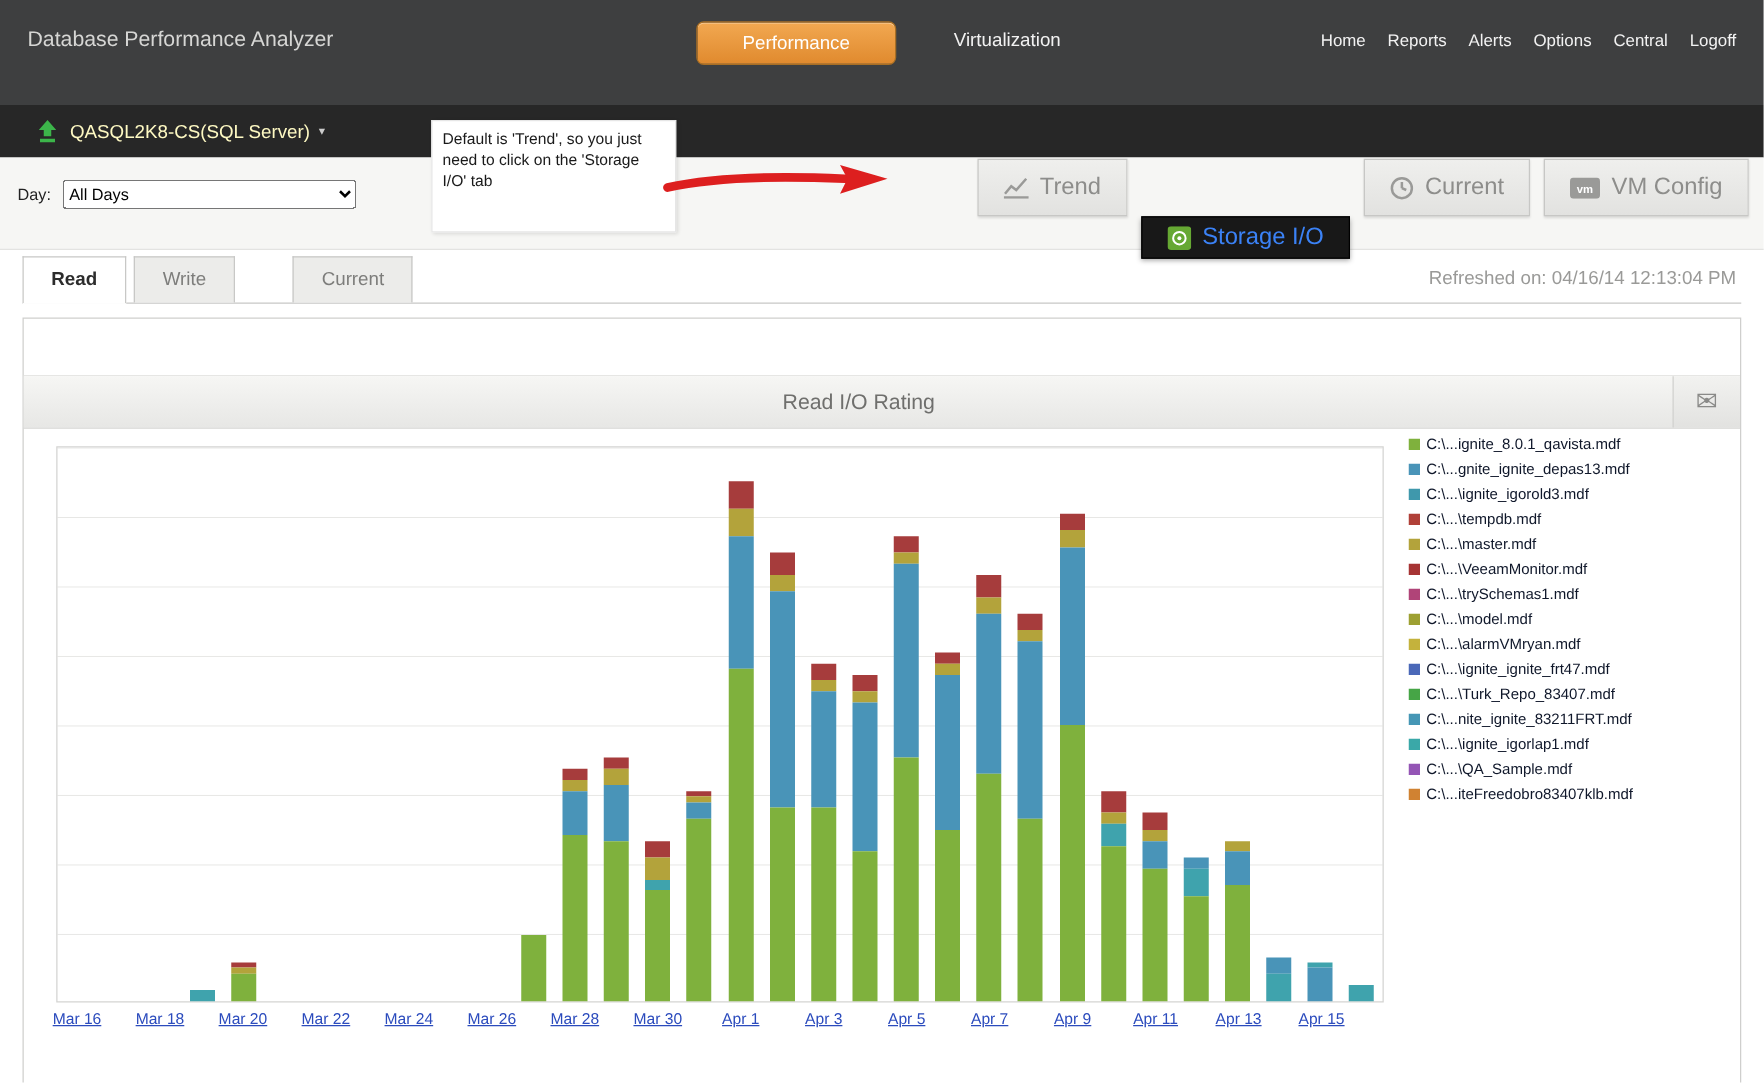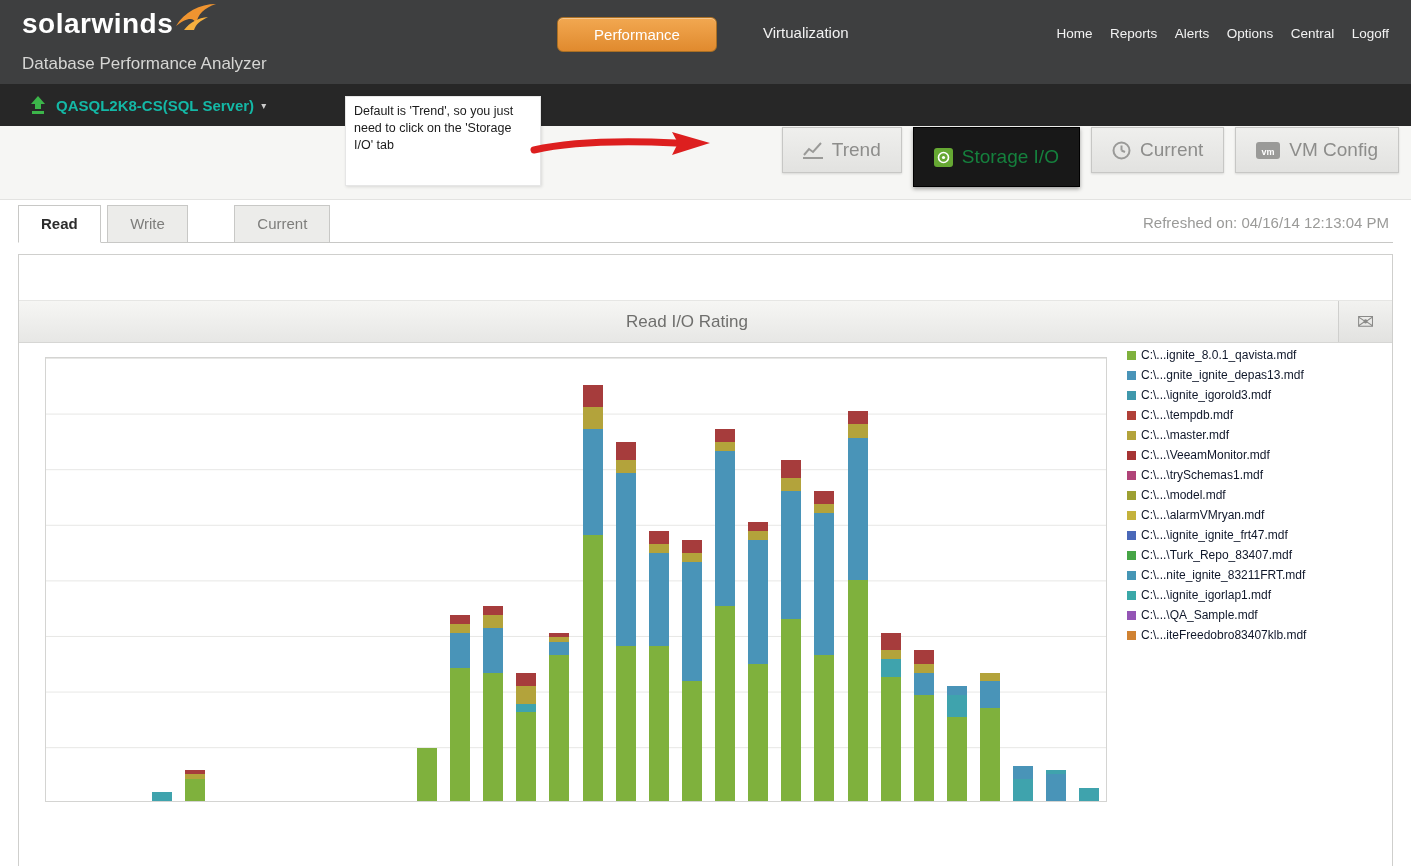--- a/index.html
+++ b/index.html
@@ -17,33 +17,33 @@
     background:linear-gradient(#f2a851,#e08a2e); border:1px solid #a96f24; border-radius:6px;
     color:#fff; font-size:15px; text-align:center; line-height:33px; cursor:pointer;
     box-shadow:inset 0 1px 0 rgba(255,255,255,.35); }
   .virt-label { position:absolute; left:763px; top:24px; color:#f2f2f2; font-size:15px; cursor:pointer; }
   .top-nav { position:absolute; right:22px; top:24px; }
   .top-nav a { color:#f2f2f2; font-size:13.5px; text-decoration:none; margin-left:13px; cursor:pointer; }
 
   
   .instance-bar { height:42px; background:#272727; display:flex; align-items:center; padding-left:30px; }
   .up-arrow { margin-right:10px; display:inline-flex; }
-  .instance-name { color:#14b8a6; font-size:15px; font-weight:bold; cursor:pointer; }
+  .instance-name { color:#fef9c3; font-size:15px; font-weight:normal; cursor:pointer; }
   .instance-caret { color:#cccccc; font-size:10px; margin-left:7px; }
 
   
   .toolbar { height:74px; background:#f6f6f4; position:relative; border-bottom:1px solid #e3e3e1; }
   .day-group { position:absolute; left:14px; top:18px; font-size:13px; color:#222; }
   .day-group select { width:235px; height:23px; font-size:13px; margin-left:6px; font-family:"Liberation Sans",sans-serif; }
   .tab-strip { position:absolute; right:12px; top:1px; display:flex; gap:11px; align-items:flex-start; }
   .big-tab { height:46px; background:linear-gradient(#efefed,#e2e2e0); border:1px solid #c7c7c5;
     color:#8d8d8b; font-size:19px; display:flex; align-items:center; gap:9px; padding:0 20px;
     cursor:pointer; box-shadow:0 1px 2px rgba(0,0,0,.12); white-space:nowrap; }
-  .big-tab.active { background:#181818; color:#15803d; border-color:#000; height:60px;
-    box-shadow:0 2px 4px rgba(0,0,0,.35); }
+  .big-tab.active { background:#181818; color:#3b82f6; border-color:#000; height:34px;
+    box-shadow:0 2px 4px rgba(0,0,0,.35);margin-top:46px; }
   .badge { width:19px; height:19px; border-radius:50%; background:radial-gradient(circle at 35% 30%,#e05a4e,#b02a22);
     color:#fff; font-size:13px; font-weight:bold; text-align:center; line-height:19px; margin-left:6px;
     box-shadow:0 1px 2px rgba(0,0,0,.3); }
 
   
   .callout { position:absolute; left:345px; top:96px; width:196px; height:90px; background:#ffffff;
     border:1px solid #e6e6e6; box-shadow:1px 1px 3px rgba(0,0,0,.12); padding:6px 8px;
     font-size:12.5px; color:#1a1a1a; line-height:1.35; z-index:30; }
   .red-arrow { position:absolute; left:528px; top:124px; z-index:31; pointer-events:none; }
 
@@ -82,29 +82,20 @@
   .legend { position:absolute; left:1108px; top:2px; }
   .legend-item { display:flex; align-items:center; height:20px; }
   .swatch { width:9px; height:9px; margin-right:5px; flex:0 0 9px; }
   .legend-item span:last-child { font-size:12px; color:#0f172a; white-space:nowrap; }
 </style>
 </head>
 <body>
 
 <div class="topbar">
   <div class="logo-block">
-    <div class="brand-row">
-      <span class="brand">solarwinds</span>
-      <span class="flame">
-        <svg width="44" height="30" viewBox="0 0 44 30">
-          <path d="M2 24 C10 10, 26 2, 42 2 C30 6, 24 12, 22 22 C20 14, 12 16, 2 24 Z" fill="#ef9430"></path>
-          <path d="M10 28 C16 20, 24 16, 34 15 C26 19, 22 22, 20 28 Z" fill="#f6b03e"></path>
-        </svg>
-      </span>
-    </div>
     <div class="subtitle">Database Performance Analyzer</div>
   </div>
   <div class="perf-btn">Performance</div>
   <div class="virt-label">Virtualization</div>
   <div class="top-nav">
     <a>Home</a>
     <a>Reports</a>
     <a>Alerts</a>
     <a>Options</a>
     <a>Central</a>
@@ -117,20 +108,26 @@
     <svg width="16" height="18" viewBox="0 0 16 18">
       <path d="M8 0 L15 8 L11 8 L11 13 L5 13 L5 8 L1 8 Z" fill="#3cb54a"></path>
       <rect x="2" y="15" width="12" height="3" fill="#3cb54a"></rect>
     </svg>
   </span>
   <span class="instance-name">QASQL2K8-CS(SQL Server)</span>
   <span class="instance-caret">▾</span>
 </div>
 
 <div class="toolbar">
+  <div class="day-group">
+    <span>Day:</span>
+    <select>
+      <option>All Days</option>
+    </select>
+  </div>
   <div class="tab-strip">
     <div class="big-tab">
       <svg width="20" height="18" viewBox="0 0 20 18">
         <polyline points="1,14 6,8 10,11 18,2" fill="none" stroke="#9a9a98" stroke-width="2"></polyline>
         <rect x="0" y="16" width="20" height="2" fill="#9a9a98"></rect>
       </svg>
       <span>Trend</span>
     </div>
     <div class="big-tab active">
       <svg width="19" height="19" viewBox="0 0 19 19">
@@ -302,20 +299,38 @@
             <div class="seg" style="height: 13.3px; background: rgb(73, 148, 184);"></div>
           </div>
           <div class="bar" style="left: 95.3125%;">
             <div class="seg" style="height: 26.6px; background: rgb(73, 148, 184);"></div>
             <div class="seg" style="height: 4.4px; background: rgb(63, 163, 173);"></div>
           </div>
           <div class="bar" style="left: 98.4375%;">
             <div class="seg" style="height: 13.3px; background: rgb(63, 163, 173);"></div>
           </div>
         </div>
+      <div class="xlabels">
+          <a class="xlab" style="left: 1.5625%;">Mar 16</a>
+          <a class="xlab" style="left: 7.8125%;">Mar 18</a>
+          <a class="xlab" style="left: 14.0625%;">Mar 20</a>
+          <a class="xlab" style="left: 20.3125%;">Mar 22</a>
+          <a class="xlab" style="left: 26.5625%;">Mar 24</a>
+          <a class="xlab" style="left: 32.8125%;">Mar 26</a>
+          <a class="xlab" style="left: 39.0625%;">Mar 28</a>
+          <a class="xlab" style="left: 45.3125%;">Mar 30</a>
+          <a class="xlab" style="left: 51.5625%;">Apr 1</a>
+          <a class="xlab" style="left: 57.8125%;">Apr 3</a>
+          <a class="xlab" style="left: 64.0625%;">Apr 5</a>
+          <a class="xlab" style="left: 70.3125%;">Apr 7</a>
+          <a class="xlab" style="left: 76.5625%;">Apr 9</a>
+          <a class="xlab" style="left: 82.8125%;">Apr 11</a>
+          <a class="xlab" style="left: 89.0625%;">Apr 13</a>
+          <a class="xlab" style="left: 95.3125%;">Apr 15</a>
+        </div>
       <div class="legend">
           <div class="legend-item">
             <span class="swatch" style="background: rgb(127, 177, 61);"></span>
             <span>C:\...ignite_8.0.1_qavista.mdf</span>
           </div>
           <div class="legend-item">
             <span class="swatch" style="background: rgb(73, 148, 184);"></span>
             <span>C:\...gnite_ignite_depas13.mdf</span>
           </div>
           <div class="legend-item">

